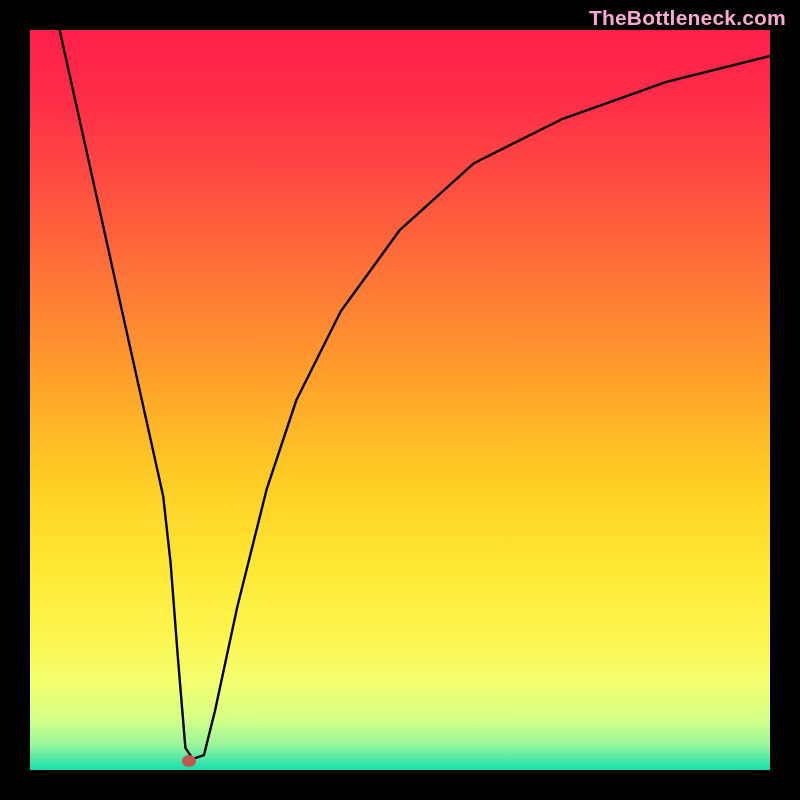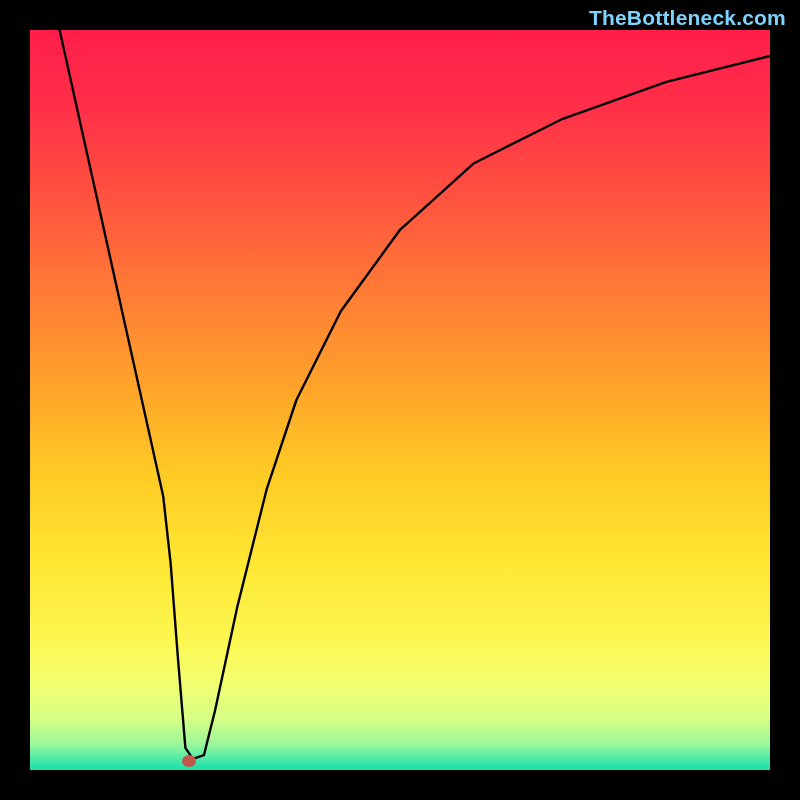--- a/index.html
+++ b/index.html
@@ -13,21 +13,21 @@
   }
   #wrap {
     position: relative;
     width: 800px;
     height: 800px;
   }
   #watermark {
     position: absolute;
     top: 6px;
     right: 14px;
-    color: #7dd3fc;
+    color: #f9a8d4;
     font-size: 21px;
     font-weight: 600;
     letter-spacing: 0.2px;
     z-index: 3;
   }
   
   #plot {
     position: absolute;
     left: 30px;
     top: 30px;

